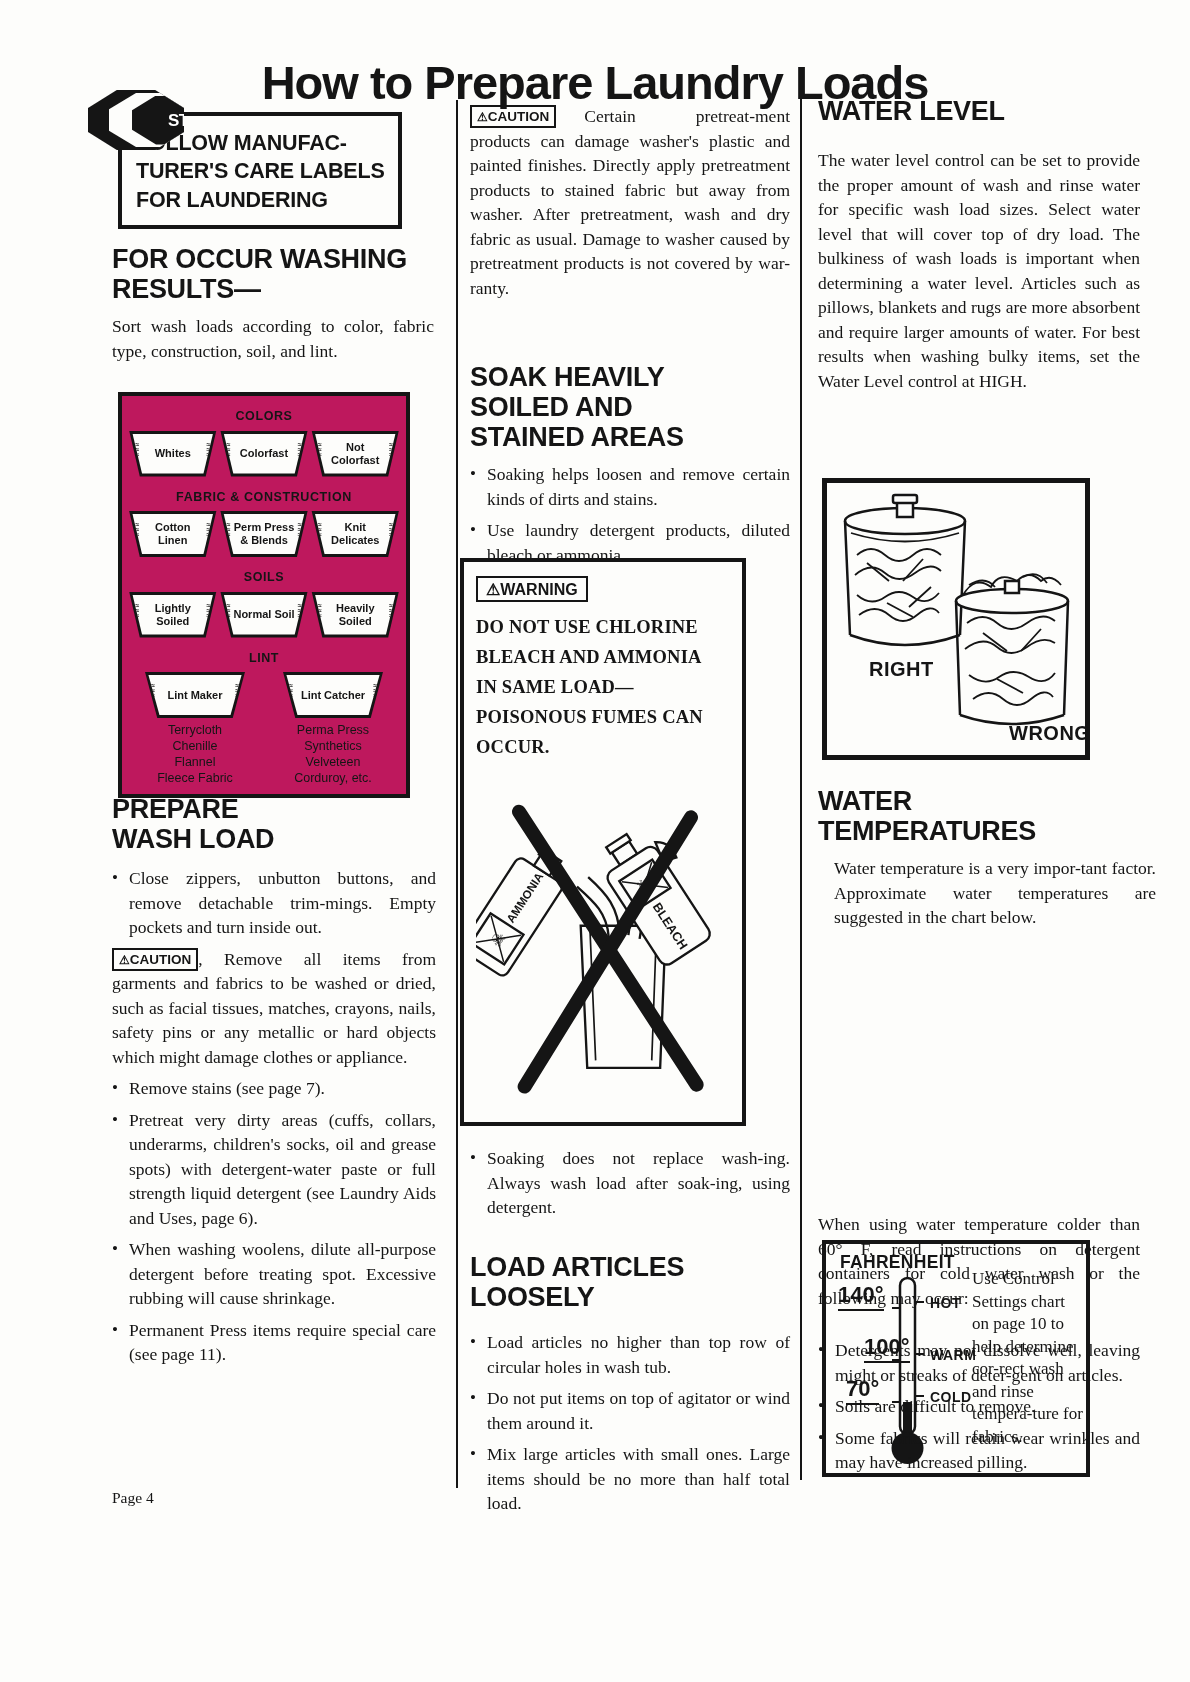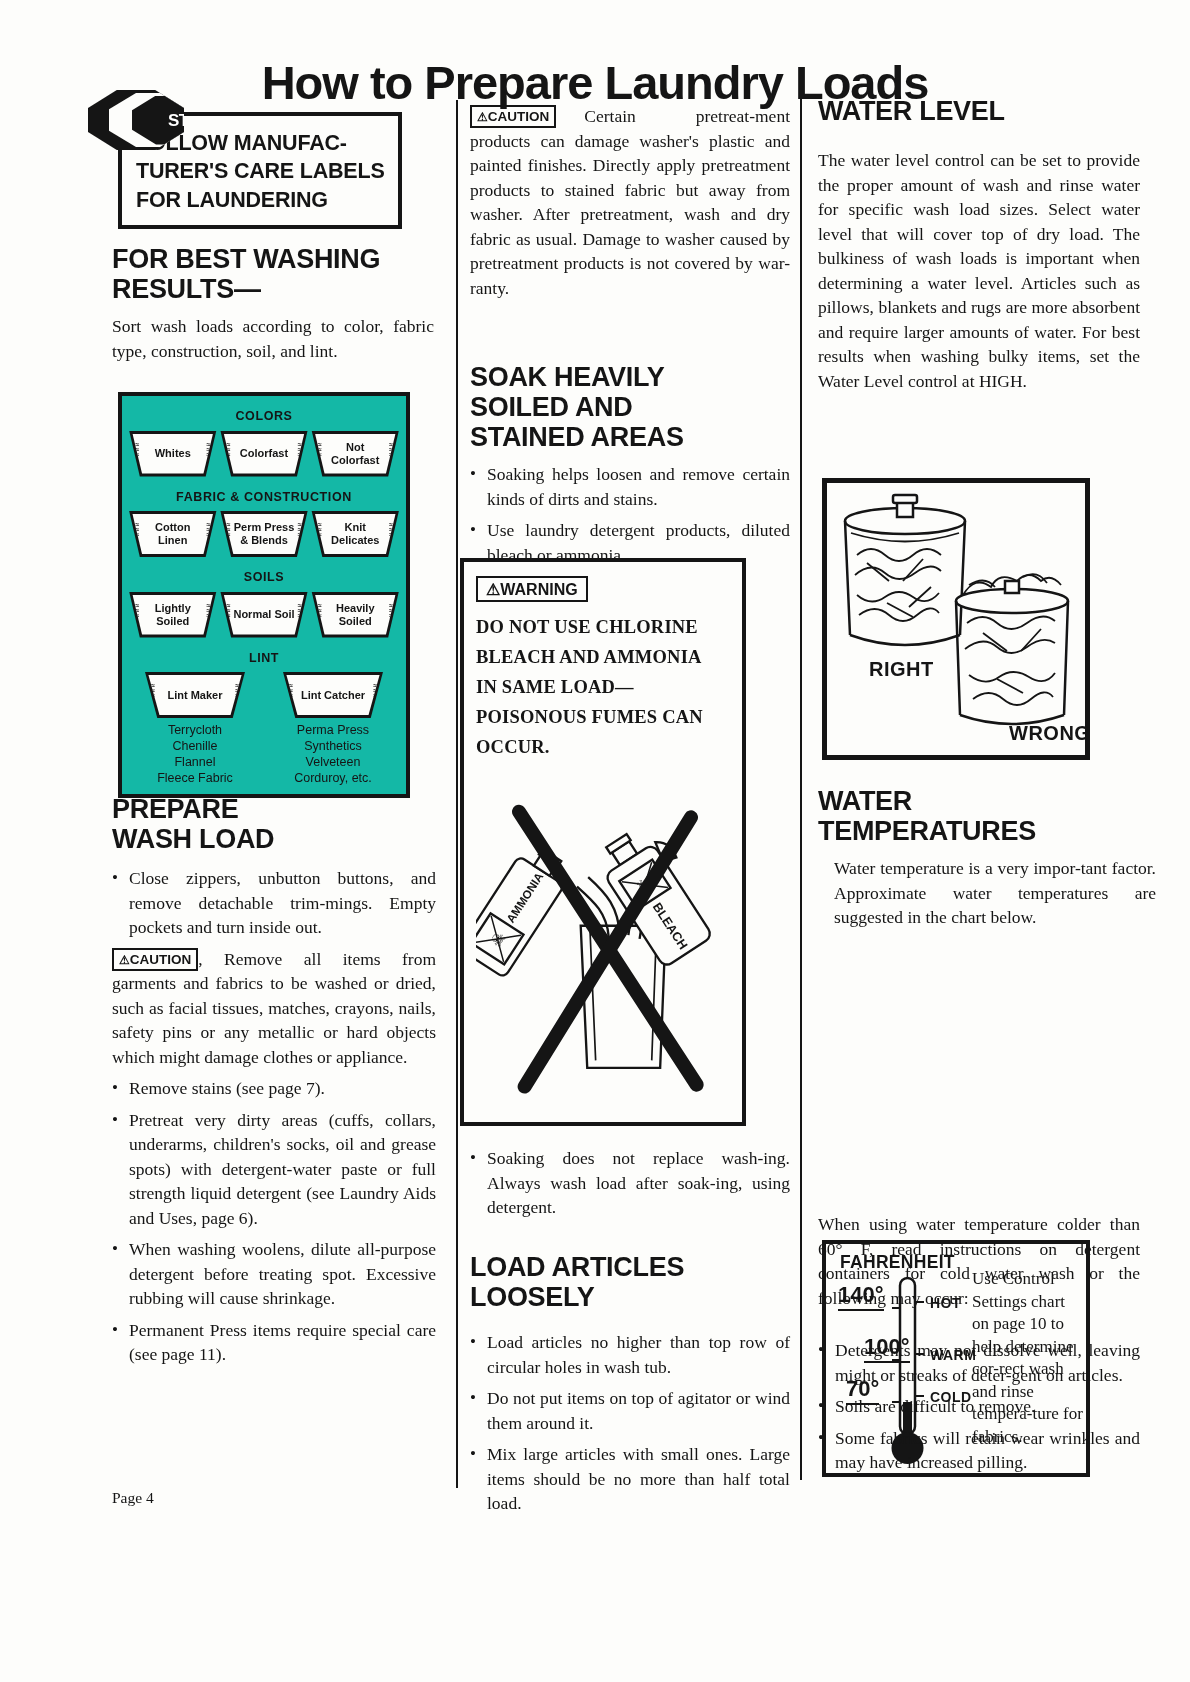--- a/index.html
+++ b/index.html
@@ -34,21 +34,21 @@
   .oct{clip-path:polygon(30% 0,70% 0,100% 30%,100% 70%,70% 100%,30% 100%,0 70%,0 30%);padding-left:36px;}
   #stop-outer{width:60px;height:60px;background:#151515;display:flex;align-items:center;justify-content:center;}
   #stop-mid{width:54px;height:54px;background:#fdfdfb;display:flex;align-items:center;justify-content:center;}
   #stop-in{width:49px;height:49px;background:#151515;display:flex;align-items:center;justify-content:center;
            color:#fff;font:700 17px/1 "Liberation Sans",sans-serif;letter-spacing:-.5px;}
 
   #follow-box{border:4px solid #151515;padding:13px 10px 11px 14px;background:#fdfdfb;
               font:700 21.5px/1.32 "Liberation Sans",sans-serif;letter-spacing:-.2px;}
 
   
-  #chart-box{border:4px solid #151515;background:#14b8a6;padding:4px 0 8px;}
+  #chart-box{border:4px solid #151515;background:#be185d;padding:4px 0 8px;}
   .grp-label{text-align:center;font:700 12.5px/1 "Liberation Sans",sans-serif;letter-spacing:.6px;margin:10px 0 8px;}
   .b-row{display:flex;justify-content:space-evenly;align-items:flex-start;padding:0 4px;}
   .basket{clip-path:polygon(1% 0,99% 0,87% 100%,13% 100%);background:#151515;position:relative;width:89px;height:46px;flex:none;}
   .basket.wide{width:102px;}
   .basket-in{position:absolute;inset:3px;clip-path:polygon(1.5% 0,98.5% 0,87% 100%,13% 100%);background:#fdfdfb;
              display:flex;align-items:center;justify-content:center;text-align:center;
              font:700 11px/1.15 "Liberation Sans",sans-serif;padding:0 9px;}
   .basket-in::before,.basket-in::after{content:"\2248\A\2248\A\2248";white-space:pre;font-size:7px;line-height:5px;
              position:absolute;top:8px;color:#151515;}
   .basket-in::before{left:4px;}
@@ -92,21 +92,21 @@
     <div class="abs oct" id="stop-outer" style="left:-22px;top:90px;z-index:2;">
       <div class="oct" id="stop-mid">
         <div class="oct" id="stop-in">STOP</div>
       </div>
     </div>
 
     <div class="abs pre" id="follow-box" style="left:8px;top:112px;width:284px;box-sizing:border-box;">FOLLOW MANUFAC-
 TURER'S CARE LABELS
 FOR LAUNDERING</div>
 
-    <div class="abs col-heading" style="left:2px;top:244px;">FOR BEST WASHING
+    <div class="abs col-heading" style="left:2px;top:244px;">FOR OCCUR WASHING
 RESULTS—</div>
 
     <div class="abs body-txt j" style="left:2px;top:314px;width:322px;">Sort wash loads according to color, fabric type, construction, soil, and lint.</div>
 
     <div class="abs" id="chart-box" style="left:8px;top:392px;width:292px;box-sizing:border-box;">
       <div class="grp-label">COLORS</div>
       <div class="b-row">
         <div class="basket">
             <div class="basket-in">Whites</div>
           </div>

